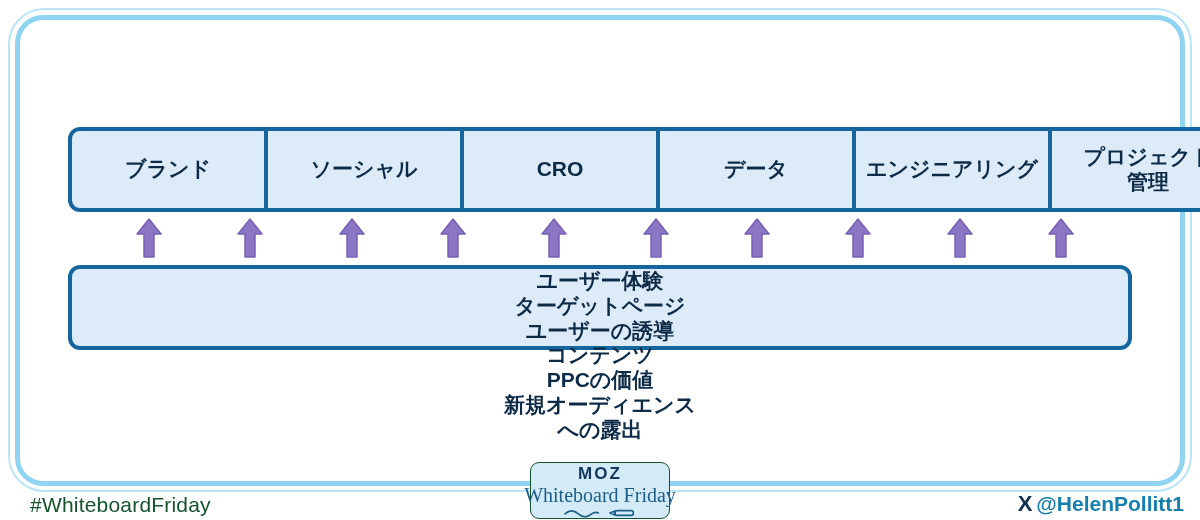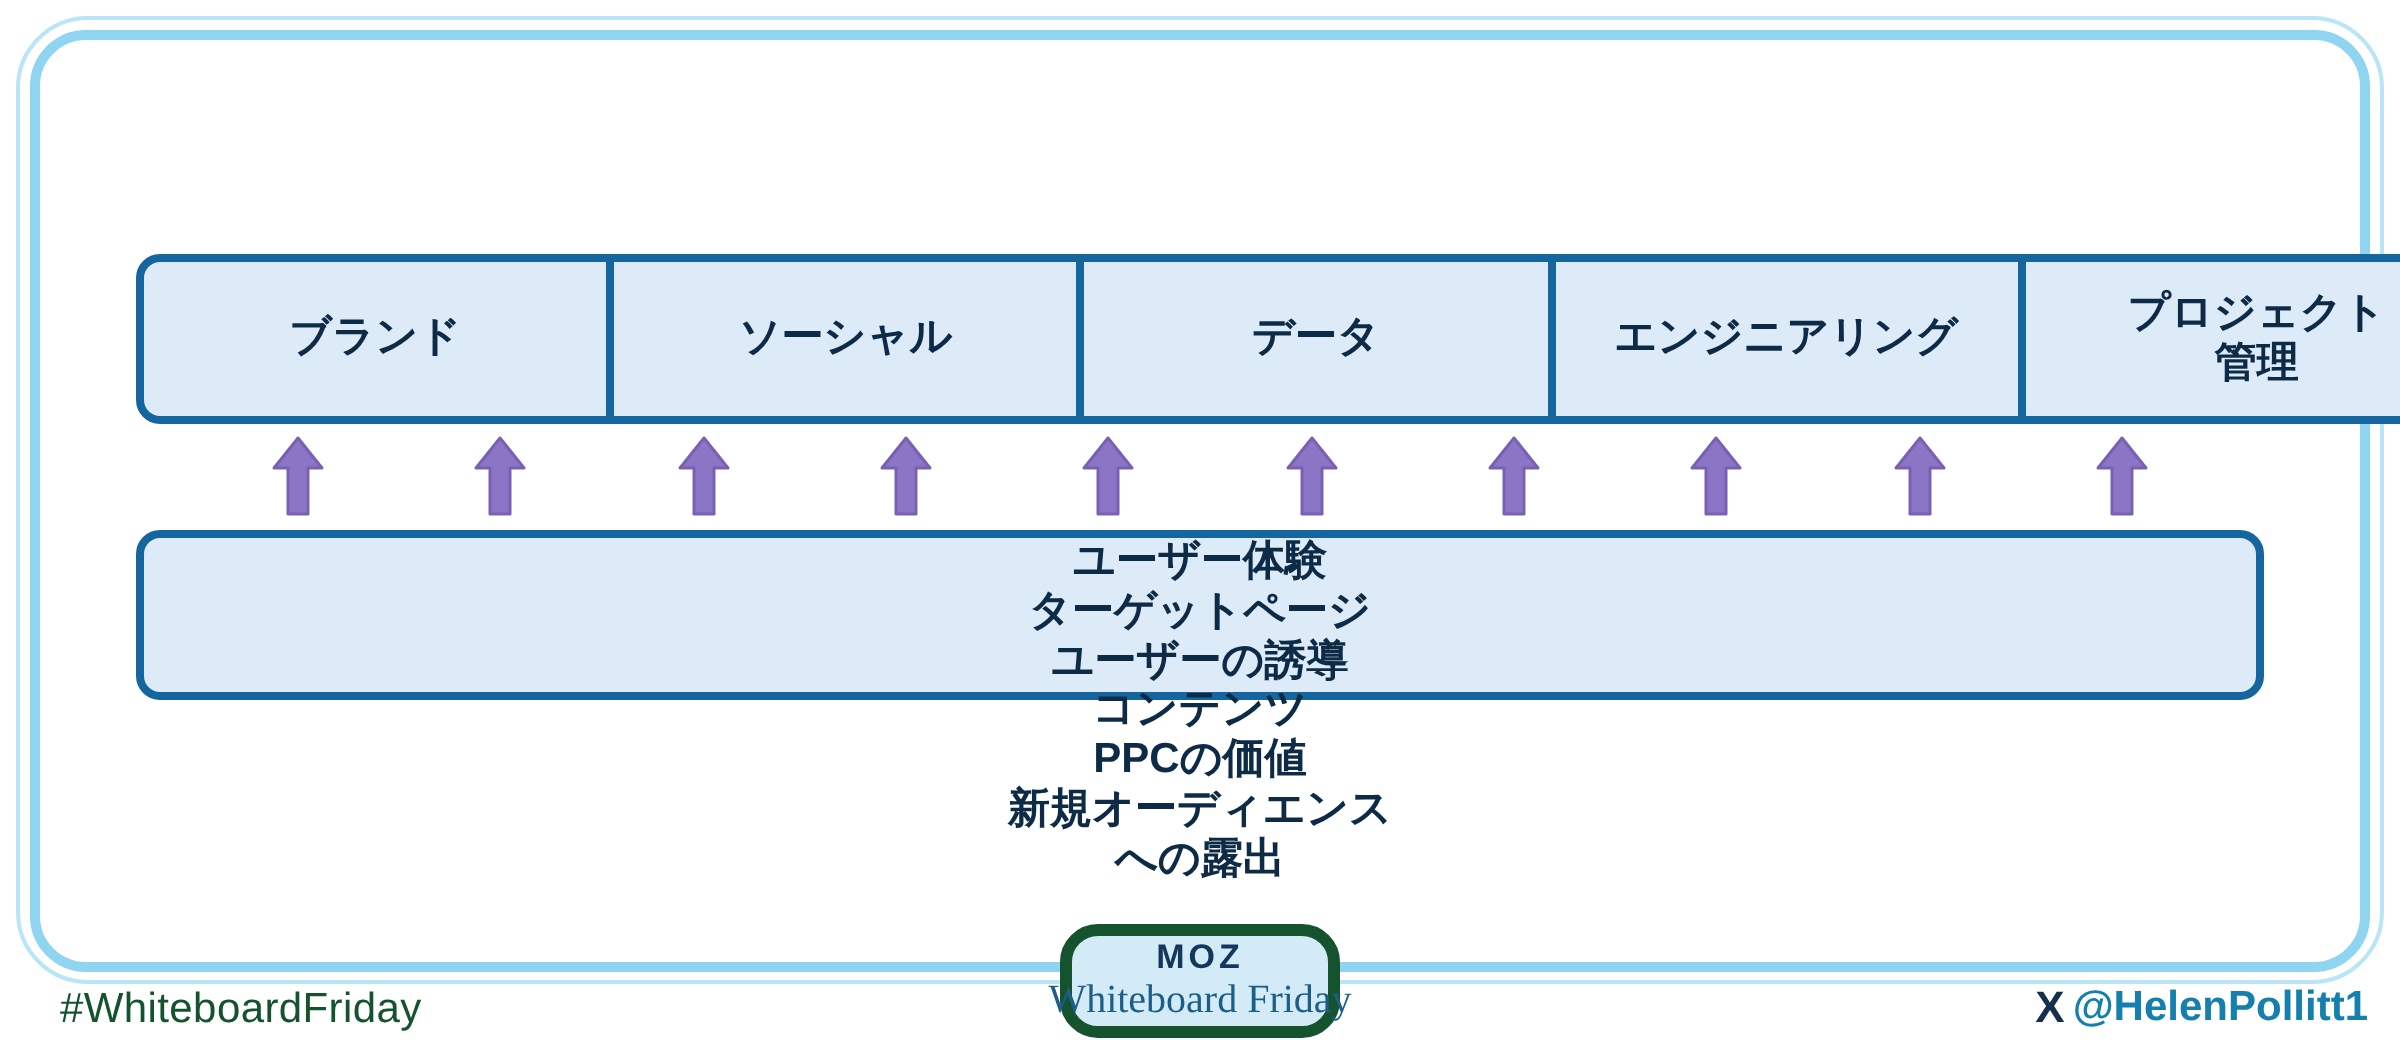--- a/index.html
+++ b/index.html
@@ -66,21 +66,21 @@
   }
   .x-glyph {
     color: #13304d; font-weight: 700; font-size: 22px;
     font-family: "Liberation Sans", sans-serif;
   }
 
   
   .moz-badge {
     position: absolute; left: 50%; transform: translateX(-50%); bottom: 1px;
     width: 140px; height: 57px;
-    background: #d2ebf7; border: 6px solid #14532d; border-radius: 19px;
+    background: #d2ebf7; border: 1px solid #14532d; border-radius: 9px;
     display: flex; flex-direction: column; align-items: center; justify-content: center;
     z-index: 5; padding-top: 2px;
   }
   .moz-brand {
     color: #14375c; font-size: 17px; font-weight: 900; letter-spacing: 2px;
     line-height: 1;
   }
   .moz-series {
     font-family: "Liberation Serif", serif; color: #1c5e88; font-size: 20px;
     line-height: 1.2; margin-top: 1px; white-space: nowrap;
@@ -92,20 +92,23 @@
 
 <div class="frame-outer"></div>
 <div class="frame-inner"></div>
 
 <div class="top-row">
   <div class="top-cell">
     <span class="box-label">ブランド</span>
   </div>
   <div class="top-cell">
     <span class="box-label">ソーシャル</span>
+  </div>
+  <div class="top-cell">
+    <span class="box-label">CRO</span>
   </div>
   <div class="top-cell">
     <span class="box-label">データ</span>
   </div>
   <div class="top-cell">
     <span class="box-label">エンジニアリング</span>
   </div>
   <div class="top-cell">
     <span class="box-label narrow">プロジェクト管理</span>
   </div>

